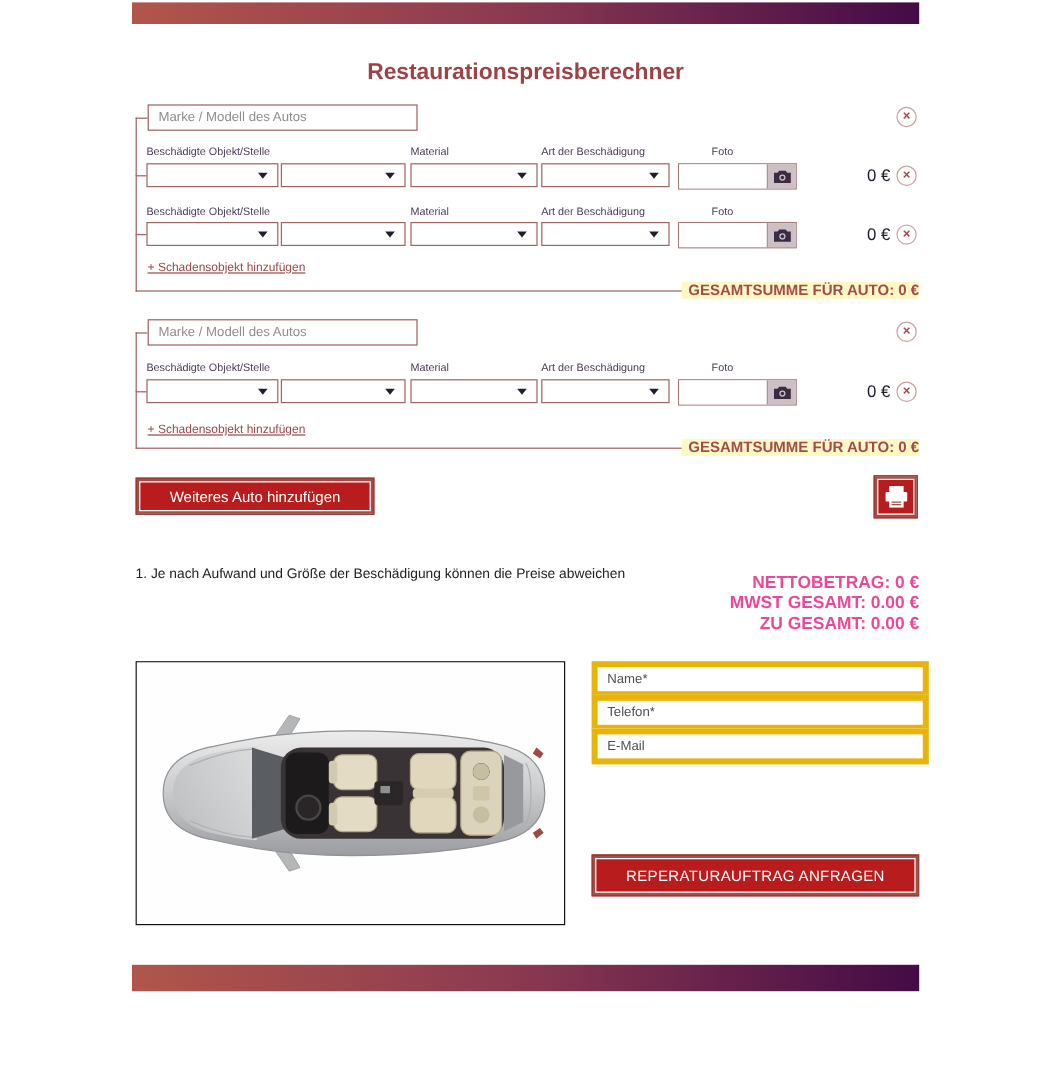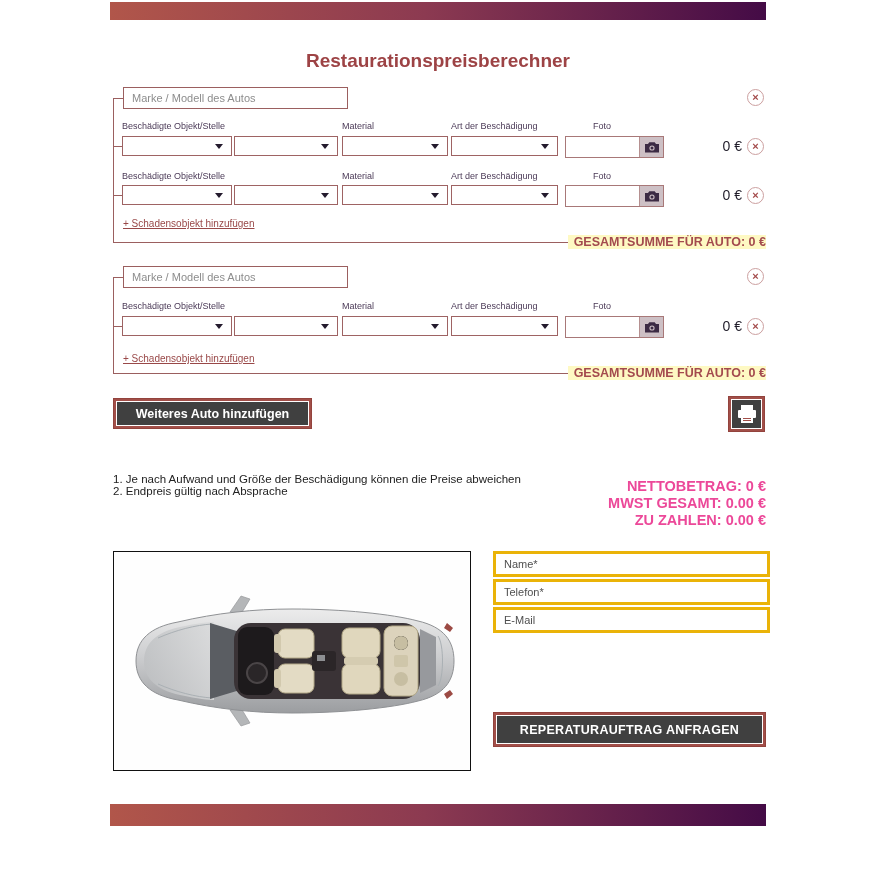--- a/index.html
+++ b/index.html
@@ -47,36 +47,36 @@
   .cam-btn{width:24px;border:none;border-left:1px solid #b59090;background:#cdc0c5;
        display:flex;align-items:center;justify-content:center;padding:0;cursor:pointer;}
 
   .row-price{position:absolute;left:577px;width:55px;text-align:right;font-size:14px;color:#201d2a;}
 
   .add-link{position:absolute;left:13px;font-size:10px;color:#994848;text-decoration:underline;cursor:pointer;}
 
   .car-total{position:absolute;right:0;font-size:12.5px;font-weight:bold;color:#a34a4e;
        background:#fef9c3;padding-left:6px;white-space:nowrap;}
 
-  .maroon-btn{background:#404040;border:1px solid #93433d;color:#fff;font-weight:bold;
+  .maroon-btn{background:#b91c1c;border:1px solid #93433d;color:#fff;font-weight:normal;
        font-family:inherit;cursor:pointer;
        box-shadow:inset 0 0 0 2px #a24f49, inset 0 0 0 3px #ffffff;}
   .add-car-btn{position:absolute;left:113px;top:398px;width:199px;height:31px;font-size:12.5px;}
   .print-btn{position:absolute;left:728px;top:396px;width:37px;height:36px;
        display:flex;align-items:center;justify-content:center;padding:0;}
 
   .notes{position:absolute;left:113px;top:452px;font-size:11.5px;color:#222;line-height:12px;margin-top:21px;}
 
   .totals{position:absolute;left:410px;top:478px;width:356px;text-align:right;
        font-size:14.5px;font-weight:bold;color:#ec4899;line-height:17px;}
 
   .car-photo{position:absolute;left:113px;top:551px;width:356px;height:218px;border:1px solid #111;background:#fff;}
 
   .contact{position:absolute;left:493px;top:551px;width:273px;height:200px;}
-  .ct-input{position:absolute;left:0;width:263px;height:20px;border:3px solid #eab308;
+  .ct-input{position:absolute;left:0;width:263px;height:20px;border:5px solid #eab308;
        font-family:inherit;font-size:11px;color:#333;padding:0 0 0 8px;outline:none;}
   .ct-name{top:0;} .ct-phone{top:28px;} .ct-email{top:56px;}
   .ct-area{position:absolute;top:84px;left:0;width:257px;height:53px;border:1px solid #9b5f5f;
        font-family:"DejaVu Sans Mono",monospace;font-size:11px;color:#333;
        padding:7px 6px 5px 8px;resize:none;outline:none;}
   .ct-input::placeholder{color:#4f4f4f;opacity:1;}
   .ct-area::placeholder{color:#4f4f4f;opacity:1;}
   .submit-btn{position:absolute;top:161px;left:0;width:273px;height:35px;font-size:12.5px;letter-spacing:0.3px;}
 </style>
 </head>
@@ -218,27 +218,26 @@
       <rect x="5" y="2" width="12" height="5" fill="#fff"></rect>
       <rect x="2" y="7" width="18" height="8" rx="1" fill="#fff"></rect>
       <rect x="5" y="13" width="12" height="7" fill="#fff"></rect>
       <line x1="7" y1="15.5" x2="15" y2="15.5" stroke="#a24f49" stroke-width="1"></line>
       <line x1="7" y1="17.5" x2="15" y2="17.5" stroke="#a24f49" stroke-width="1"></line>
     </svg>
   </button>
 
   <div class="notes">
     <div>1. Je nach Aufwand und Größe der Beschädigung können die Preise abweichen</div>
-    <div>2. Endpreis gültig nach Absprache</div>
   </div>
 
   <div class="totals">
     <div>NETTOBETRAG: 0 €</div>
     <div>MWST GESAMT: 0.00 €</div>
-    <div>ZU ZAHLEN: 0.00 €</div>
+    <div>ZU GESAMT: 0.00 €</div>
   </div>
 
   <div class="car-photo">
     <svg width="356" height="218" viewBox="0 0 356 218">
       <defs>
         <linearGradient id="bodyg" x1="0" y1="0" x2="0" y2="1">
           <stop offset="0" stop-color="#ececec"></stop>
             <stop offset="0.45" stop-color="#cdced0"></stop>
           <stop offset="1" stop-color="#9b9da0"></stop>
         </linearGradient>

